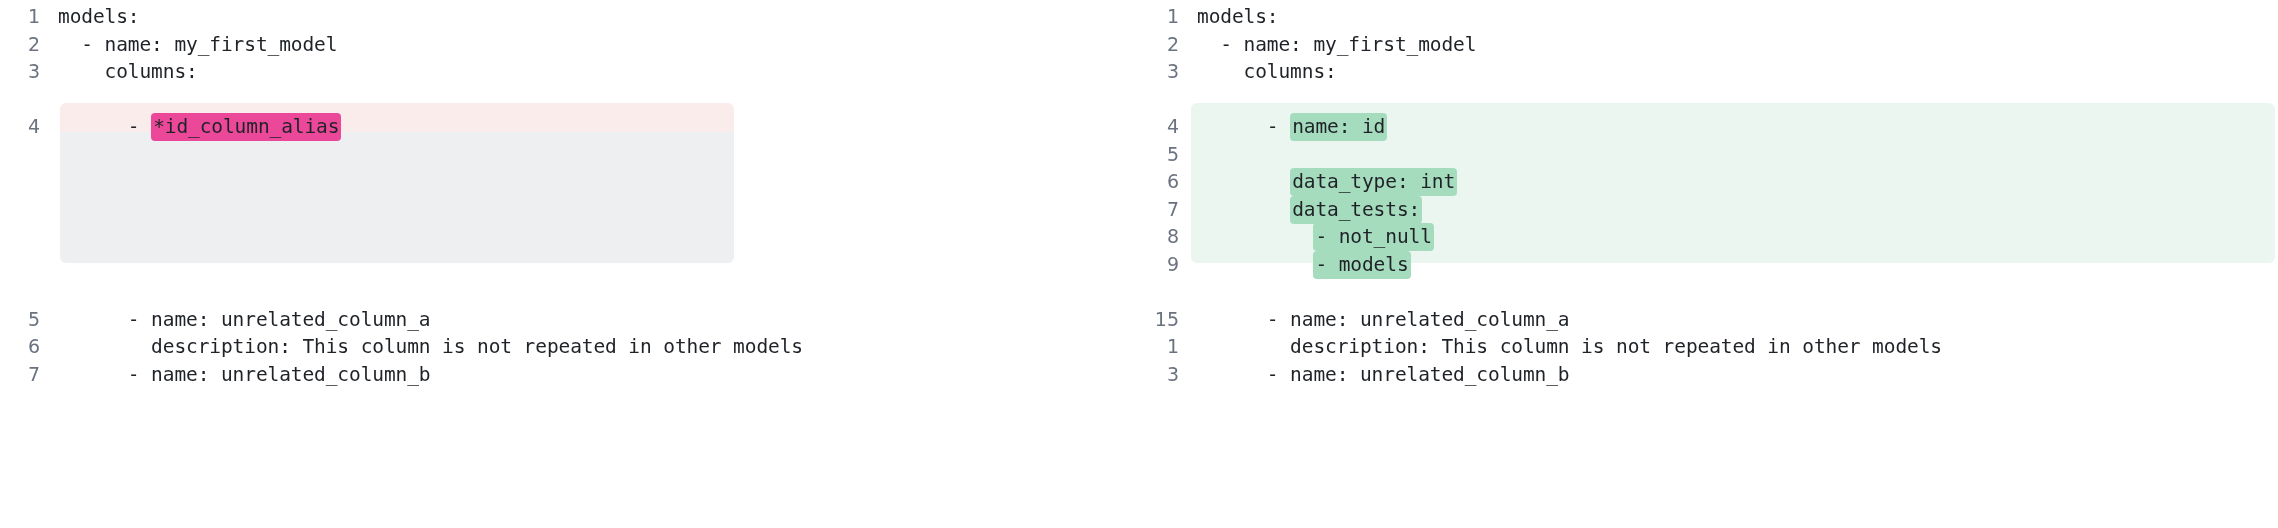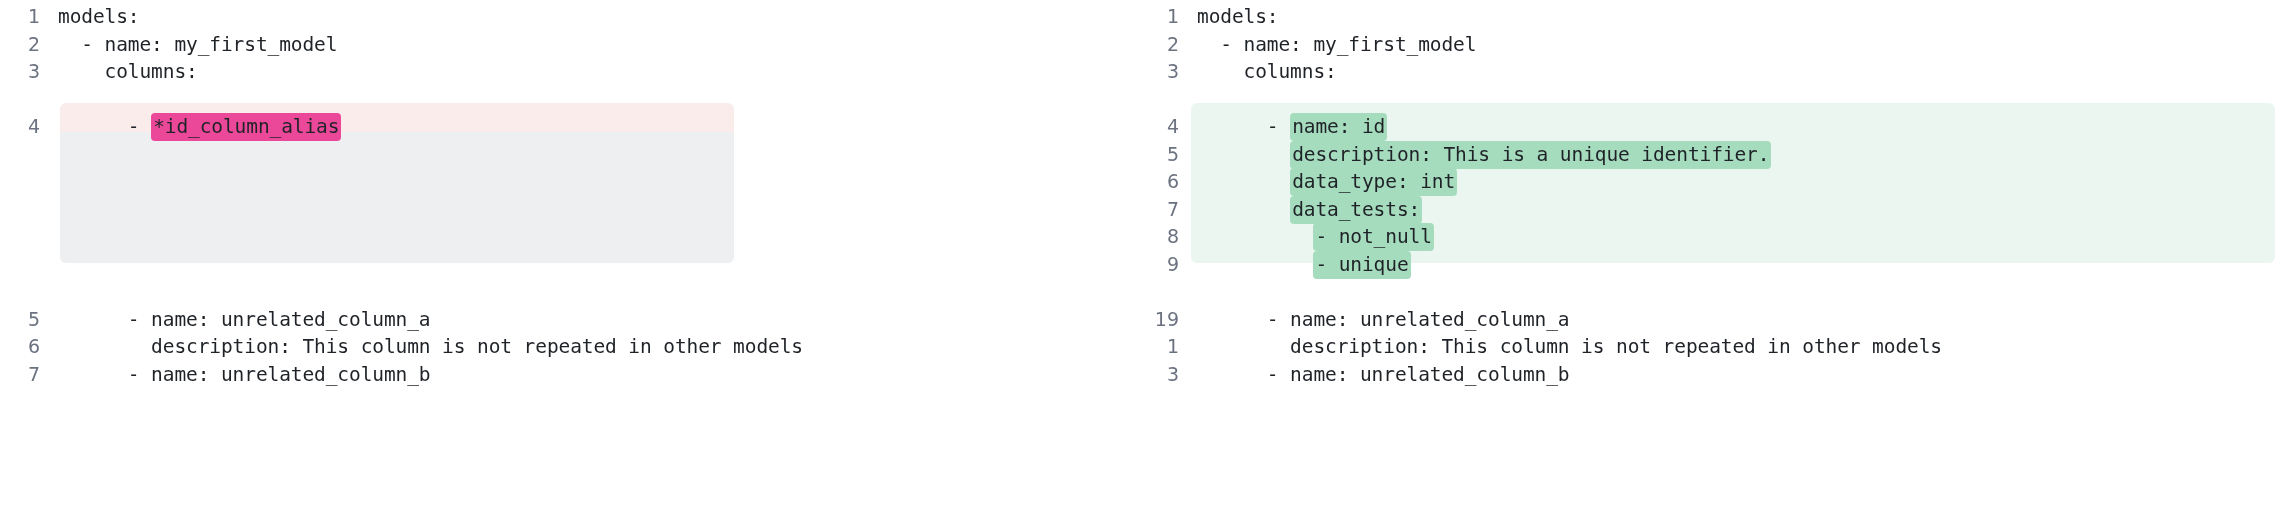--- a/index.html
+++ b/index.html
@@ -142,25 +142,25 @@
   <div class="diff-pane pane-right">
     <div class="bg-layer">
       <div class="block-bg block-added" style="left:52px; top:103px; width:1084px; height:160px;"></div>
     </div>
     <div class="content-layer code-lines">
         <div class="code-line"><div class="gutter">1</div><div class="code-text"><span>models:</span></div></div>
         <div class="code-line"><div class="gutter">2</div><div class="code-text"><span>  - name: my_first_model</span></div></div>
         <div class="code-line"><div class="gutter">3</div><div class="code-text"><span>    columns:</span></div></div>
         <div class="code-line"><div class="gutter"></div><div class="code-text"><span></span></div></div>
         <div class="code-line"><div class="gutter">4</div><div class="code-text"><span>      - </span><span class="tok tok-add">name: id</span></div></div>
-        <div class="code-line"><div class="gutter">5</div><div class="code-text"><span>        </span><span class="tok tok-add">description: This is a unique identifier.</span></div></div>
+        <div class="code-line"><div class="gutter">5</div><div class="code-text"><span>        </span></div></div>
         <div class="code-line"><div class="gutter">6</div><div class="code-text"><span>        </span><span class="tok tok-add">data_type: int</span></div></div>
         <div class="code-line"><div class="gutter">7</div><div class="code-text"><span>        </span><span class="tok tok-add">data_tests:</span></div></div>
         <div class="code-line"><div class="gutter">8</div><div class="code-text"><span>          </span><span class="tok tok-add">- not_null</span></div></div>
-        <div class="code-line"><div class="gutter">9</div><div class="code-text"><span>          </span><span class="tok tok-add">- unique</span></div></div>
+        <div class="code-line"><div class="gutter">9</div><div class="code-text"><span>          </span><span class="tok tok-add">- models</span></div></div>
         <div class="code-line"><div class="gutter"></div><div class="code-text"><span></span></div></div>
-        <div class="code-line"><div class="gutter">19</div><div class="code-text"><span>      - name: unrelated_column_a</span></div></div>
+        <div class="code-line"><div class="gutter">15</div><div class="code-text"><span>      - name: unrelated_column_a</span></div></div>
         <div class="code-line"><div class="gutter">1</div><div class="code-text"><span>        description: This column is not repeated in other models</span></div></div>
         <div class="code-line"><div class="gutter">3</div><div class="code-text"><span>      - name: unrelated_column_b</span></div></div>
       </div>
   </div>
 
 </div>
 
 </body></html>

